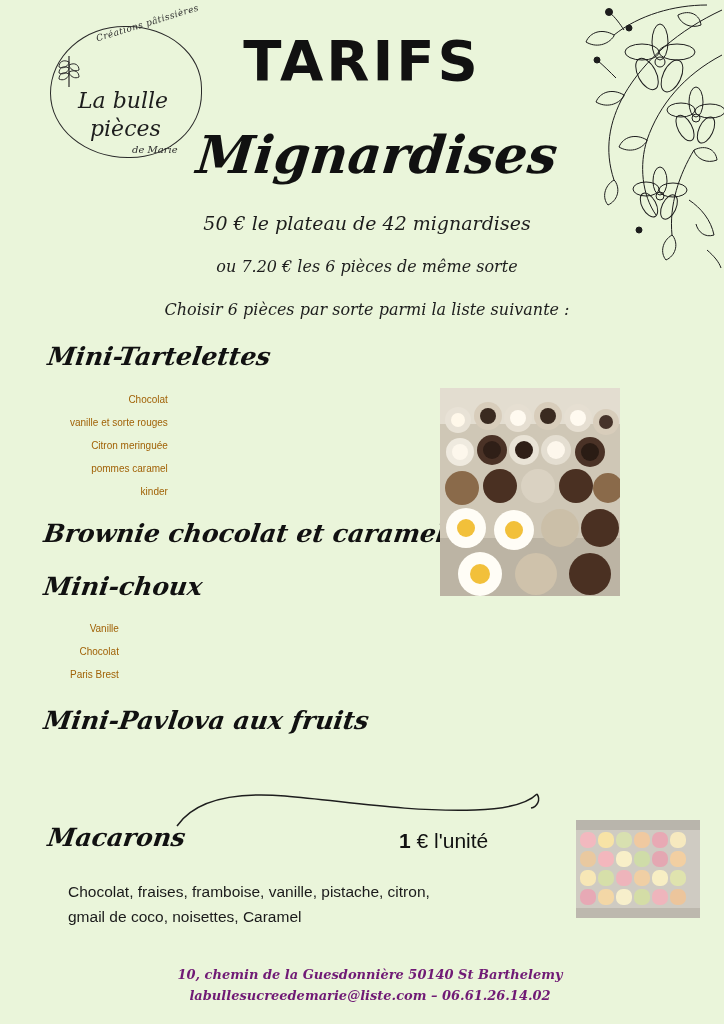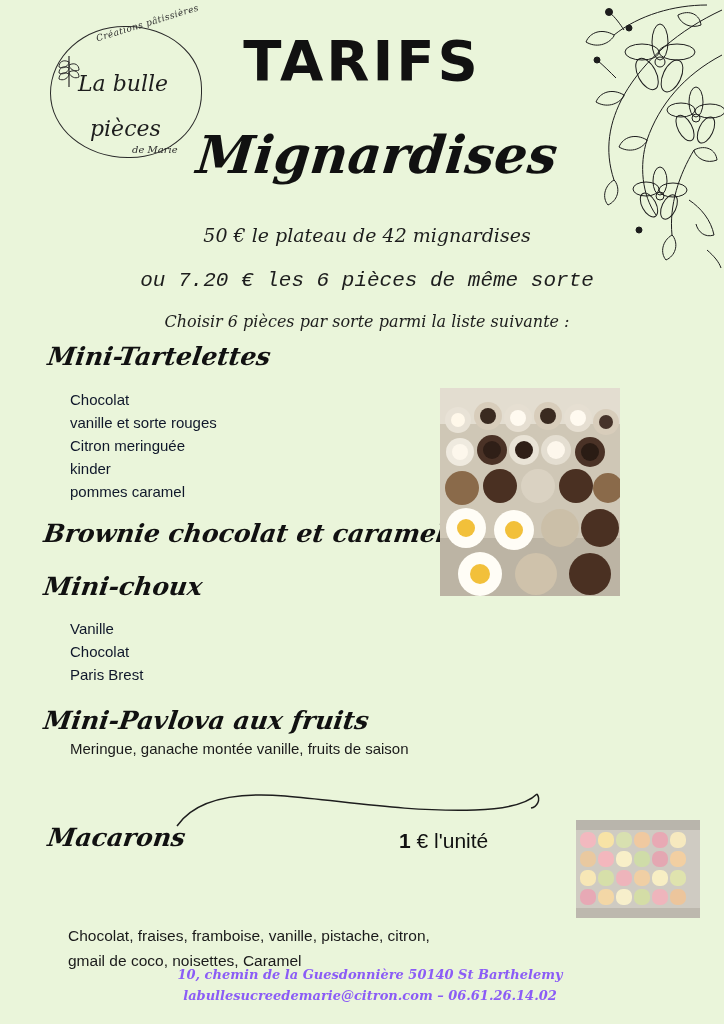--- a/index.html
+++ b/index.html
@@ -57,21 +57,21 @@
     font-style: italic;
     font-size: 9px;
     color: #2a2a2a;
     transform: rotate(-17deg);
     letter-spacing: 0.5px;
     white-space: nowrap;
   }
   .logo-name1 {
     position: absolute;
     left: 50px;
-    top: 55px;
+    top: 72px;
     font-family: "DejaVu Serif", serif;
     font-style: italic;
     font-size: 22px;
     color: #1d1d1d;
     white-space: nowrap;
   }
   .logo-name2 {
     position: absolute;
     left: 62px;
     top: 100px;
@@ -131,44 +131,44 @@
   }
 
   .sub-line {
     position: absolute;
     left: 0;
     right: 0;
     text-align: center;
     font-family: "DejaVu Serif", serif;
     font-style: italic;
     color: #1d1d1d;
-    margin-top: 12px;
   }
   .sub1 { top: 212px; font-size: 19px; padding-left: 10px; }
-  .sub2 { top: 257px; font-size: 21px; padding-left: 10px; font-family: Liberation Mono, monospace; }
+  .sub2 { top: 257px; font-size: 16px; padding-left: 10px; }
   .sub3 { top: 300px; font-size: 16px; padding-left: 10px; }
 
   
   .section-head {
     position: absolute;
     font-family: "DejaVu Serif", serif;
     font-style: italic;
     font-weight: bold;
     font-size: 25px;
     color: #111;
     transform: skewX(-8deg);
     white-space: nowrap;
   }
 
   .item-list {
     position: absolute;
     font-family: "Liberation Sans", sans-serif;
-    font-size: 15px;
-    color: #0f172a;
+    font-size: 10px;
+    color: #a16207;
     line-height: 23px;
+    text-align: right;
   }
   .item-list div { white-space: nowrap; }
 
   .desc-line {
     position: absolute;
     font-family: "Liberation Sans", sans-serif;
     font-size: 15px;
     color: #1a1a1a;
     white-space: nowrap;
   }
@@ -212,21 +212,21 @@
   .footer {
     position: absolute;
     left: 0;
     right: 16px;
     bottom: 18px;
     text-align: center;
     font-family: "DejaVu Serif", serif;
     font-style: italic;
     font-weight: bold;
     font-size: 13px;
-    color: #8b5cf6;
+    color: #701a75;
     line-height: 21px;
     padding-left: 32px;
   }
   .footer div { white-space: nowrap; }
 </style>
 </head>
 <body>
 
 <div class="page">
 
@@ -311,35 +311,34 @@
 
   <div class="sub-line sub1">50 € le plateau de 42 mignardises</div>
   <div class="sub-line sub2">ou 7.20 € les 6 pièces de même sorte</div>
   <div class="sub-line sub3">Choisir 6 pièces par sorte parmi la liste suivante :</div>
 
   <div class="section-head" style="left:48px; top:342px;">Mini-Tartelettes</div>
   <div class="item-list" style="left:70px; top:388px;">
     <div>Chocolat</div>
     <div>vanille et sorte rouges</div>
     <div>Citron meringuée</div>
+    <div>pommes caramel</div>
     <div>kinder</div>
-    <div>pommes caramel</div>
   </div>
 
   <div class="section-head" style="left:44px; top:519px;">Brownie chocolat et caramel</div>
 
   <div class="section-head" style="left:44px; top:572px;">Mini-choux</div>
   <div class="item-list" style="left:70px; top:617px;">
     <div>Vanille</div>
     <div>Chocolat</div>
     <div>Paris Brest</div>
   </div>
 
   <div class="section-head" style="left:44px; top:706px;">Mini-Pavlova aux fruits</div>
-  <div class="desc-line" style="left:70px; top:740px;">Meringue, ganache montée vanille, fruits de saison</div>
 
   <div class="photo" style="left:440px; top:388px; width:180px; height:208px;">
     <svg width="180" height="208" viewBox="0 0 180 208">
       <rect width="180" height="208" fill="#cfc7b6"></rect>
       <rect x="0" y="0" width="180" height="36" fill="#e3ddd0"></rect>
       <rect x="0" y="150" width="180" height="58" fill="#bcb4a4"></rect>
 
       <g>
         <circle cx="18" cy="32" r="13" fill="#e8e2d6"></circle>
           <circle cx="18" cy="32" r="7" fill="#fff8ea"></circle>
@@ -406,21 +405,21 @@
       <path d="M362 4 C366 10 362 17 356 18" stroke="#1d1d1d" stroke-width="1.5" fill="none"></path>
     </svg>
   </div>
 
   <div class="section-head" style="left:48px; top:823px;">Macarons</div>
 
   <div class="price-unit" style="left:380px; top:829px;margin-left:19px;">
     <b>1</b><span> € l'unité</span>
   </div>
 
-  <div class="mac-desc" style="left:68px; top:923px;">
+  <div class="mac-desc" style="left:68px; top:879px;">
     <div>Chocolat, fraises, framboise, vanille, pistache, citron,</div>
     <div>gmail de coco, noisettes, Caramel</div>
   </div>
 
   <div class="photo" style="left:576px; top:820px; width:124px; height:98px;">
     <svg width="124" height="98" viewBox="0 0 124 98">
       <rect width="124" height="98" fill="#cfcbc2"></rect>
       <rect x="0" y="0" width="124" height="10" fill="#b9b5ac"></rect>
       <g>
         <rect x="4" y="12" width="16" height="16" rx="7" fill="#f2b9bf"></rect>
@@ -450,16 +449,16 @@
         <rect x="58" y="69" width="16" height="16" rx="7" fill="#d4dda6"></rect>
         <rect x="76" y="69" width="16" height="16" rx="7" fill="#efb5bc"></rect>
         <rect x="94" y="69" width="16" height="16" rx="7" fill="#ecc59c"></rect>
       </g>
       <rect x="0" y="88" width="124" height="10" fill="#bdb8ae"></rect>
     </svg>
   </div>
 
   <div class="footer">
     <div>10, chemin de la Guesdonnière 50140 St Barthelemy</div>
-    <div>labullesucreedemarie@citron.com – 06.61.26.14.02</div>
+    <div>labullesucreedemarie@liste.com – 06.61.26.14.02</div>
   </div>
 
 </div>
 
 </body></html>

